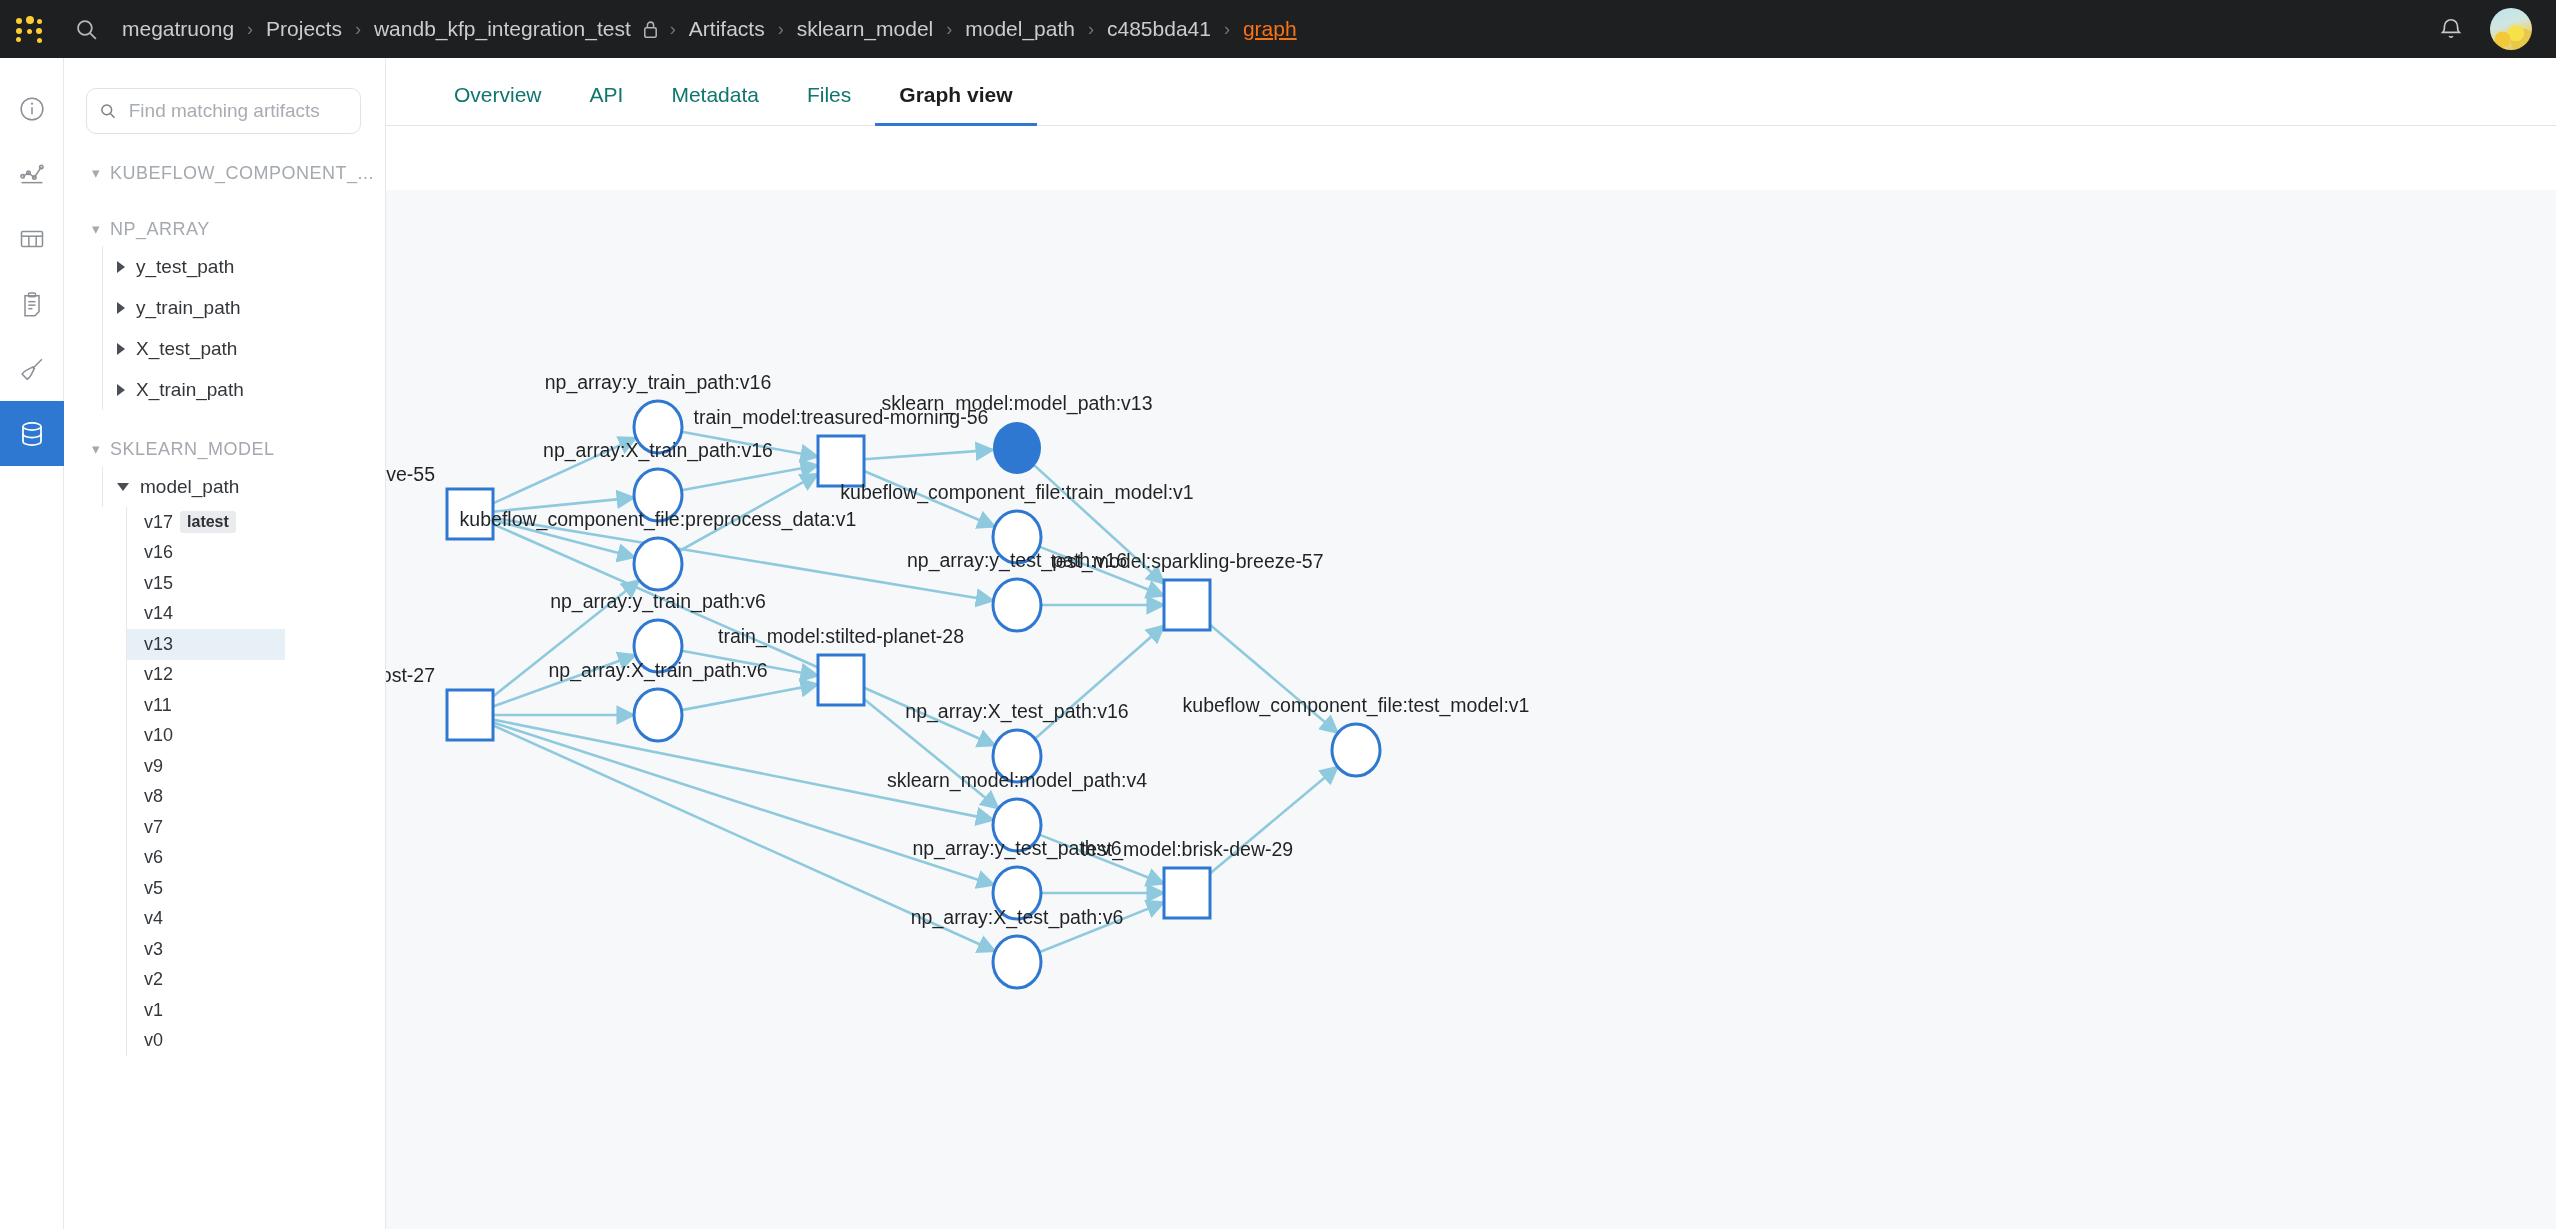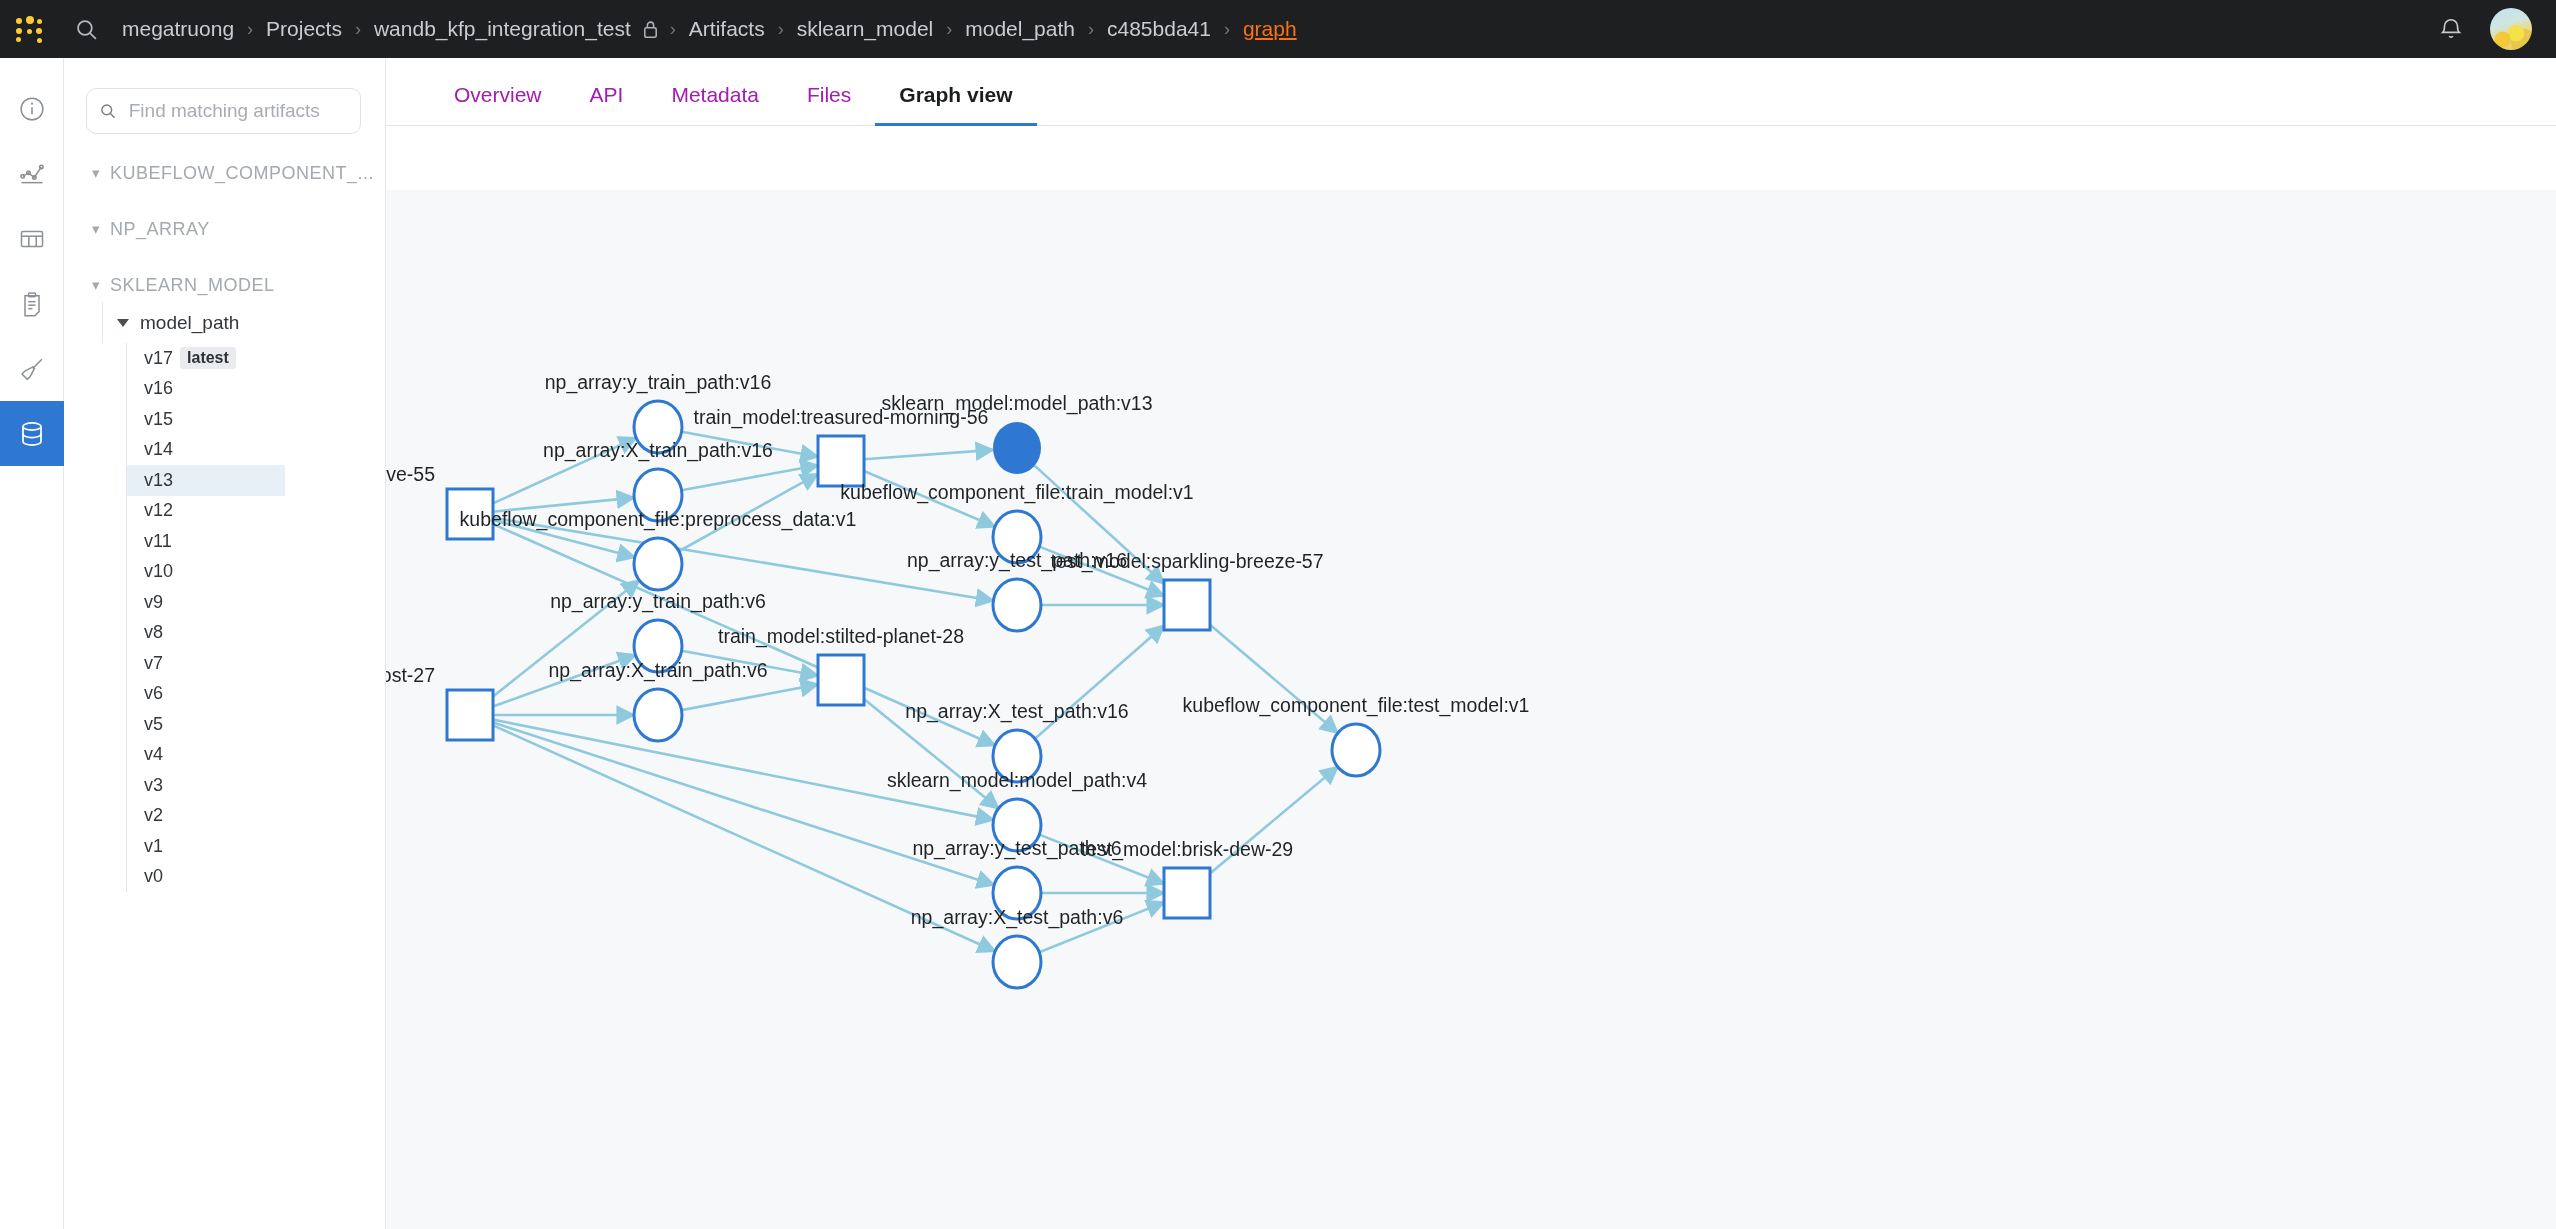--- a/index.html
+++ b/index.html
@@ -119,21 +119,21 @@
   
   #main {
     position: absolute; top: 58px; left: 386px;
     width: 2170px; height: 1171px; background: #ffffff;
   }
   #tabs {
     height: 68px; display: flex; align-items: flex-end;
     border-bottom: 1px solid #e2e5e8; padding-left: 44px; gap: 0;
   }
   .tab {
-    font-size: 21px; color: #a21caf; padding: 0 24px 16px 24px;
+    font-size: 21px; color: #0f766e; padding: 0 24px 16px 24px;
     border-bottom: 3px solid transparent; margin-bottom: -1px;
   }
   .tab.active { color: #1b1e21; border-bottom-color: #2e78d2; font-weight: 600; }
 
   #toolbar {
     height: 64px; display: flex; align-items: center;
     padding: 0 34px 0 38px; background: #ffffff;
   }
   .toggle-row { display: flex; align-items: center; gap: 18px; }
   .toggle {
@@ -281,20 +281,38 @@
     <div class="group-head">
       <span class="chev">▾</span>
       <span>KUBEFLOW_COMPONENT_...</span>
     </div>
   </div>
 
   <div class="group">
     <div class="group-head">
       <span class="chev">▾</span>
       <span>NP_ARRAY</span>
+    </div>
+    <div class="tree">
+      <div class="tree-item">
+        <span class="caret-r"></span>
+        <span>y_test_path</span>
+      </div>
+      <div class="tree-item">
+        <span class="caret-r"></span>
+        <span>y_train_path</span>
+      </div>
+      <div class="tree-item">
+        <span class="caret-r"></span>
+        <span>X_test_path</span>
+      </div>
+      <div class="tree-item">
+        <span class="caret-r"></span>
+        <span>X_train_path</span>
+      </div>
     </div>
   </div>
 
   <div class="group">
     <div class="group-head">
       <span class="chev">▾</span>
       <span>SKLEARN_MODEL</span>
     </div>
     <div class="tree">
       <div class="tree-item">

